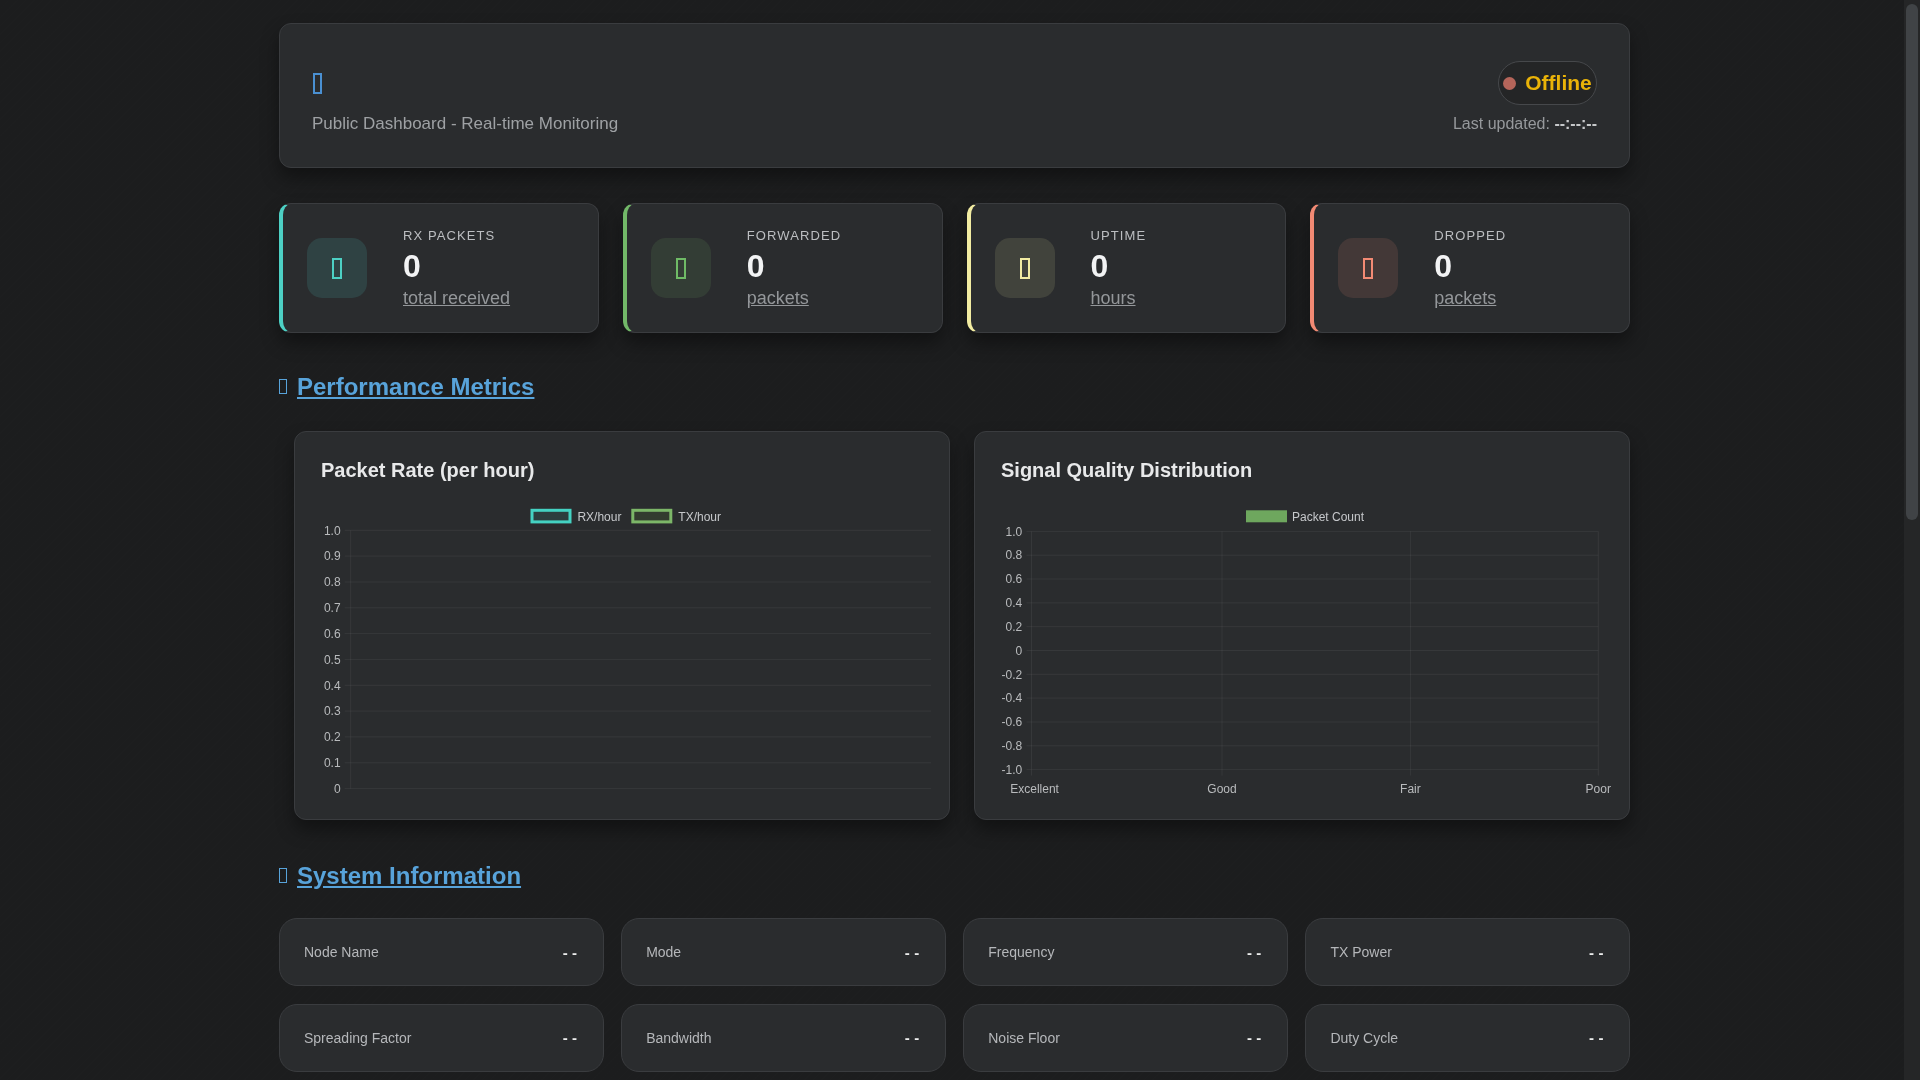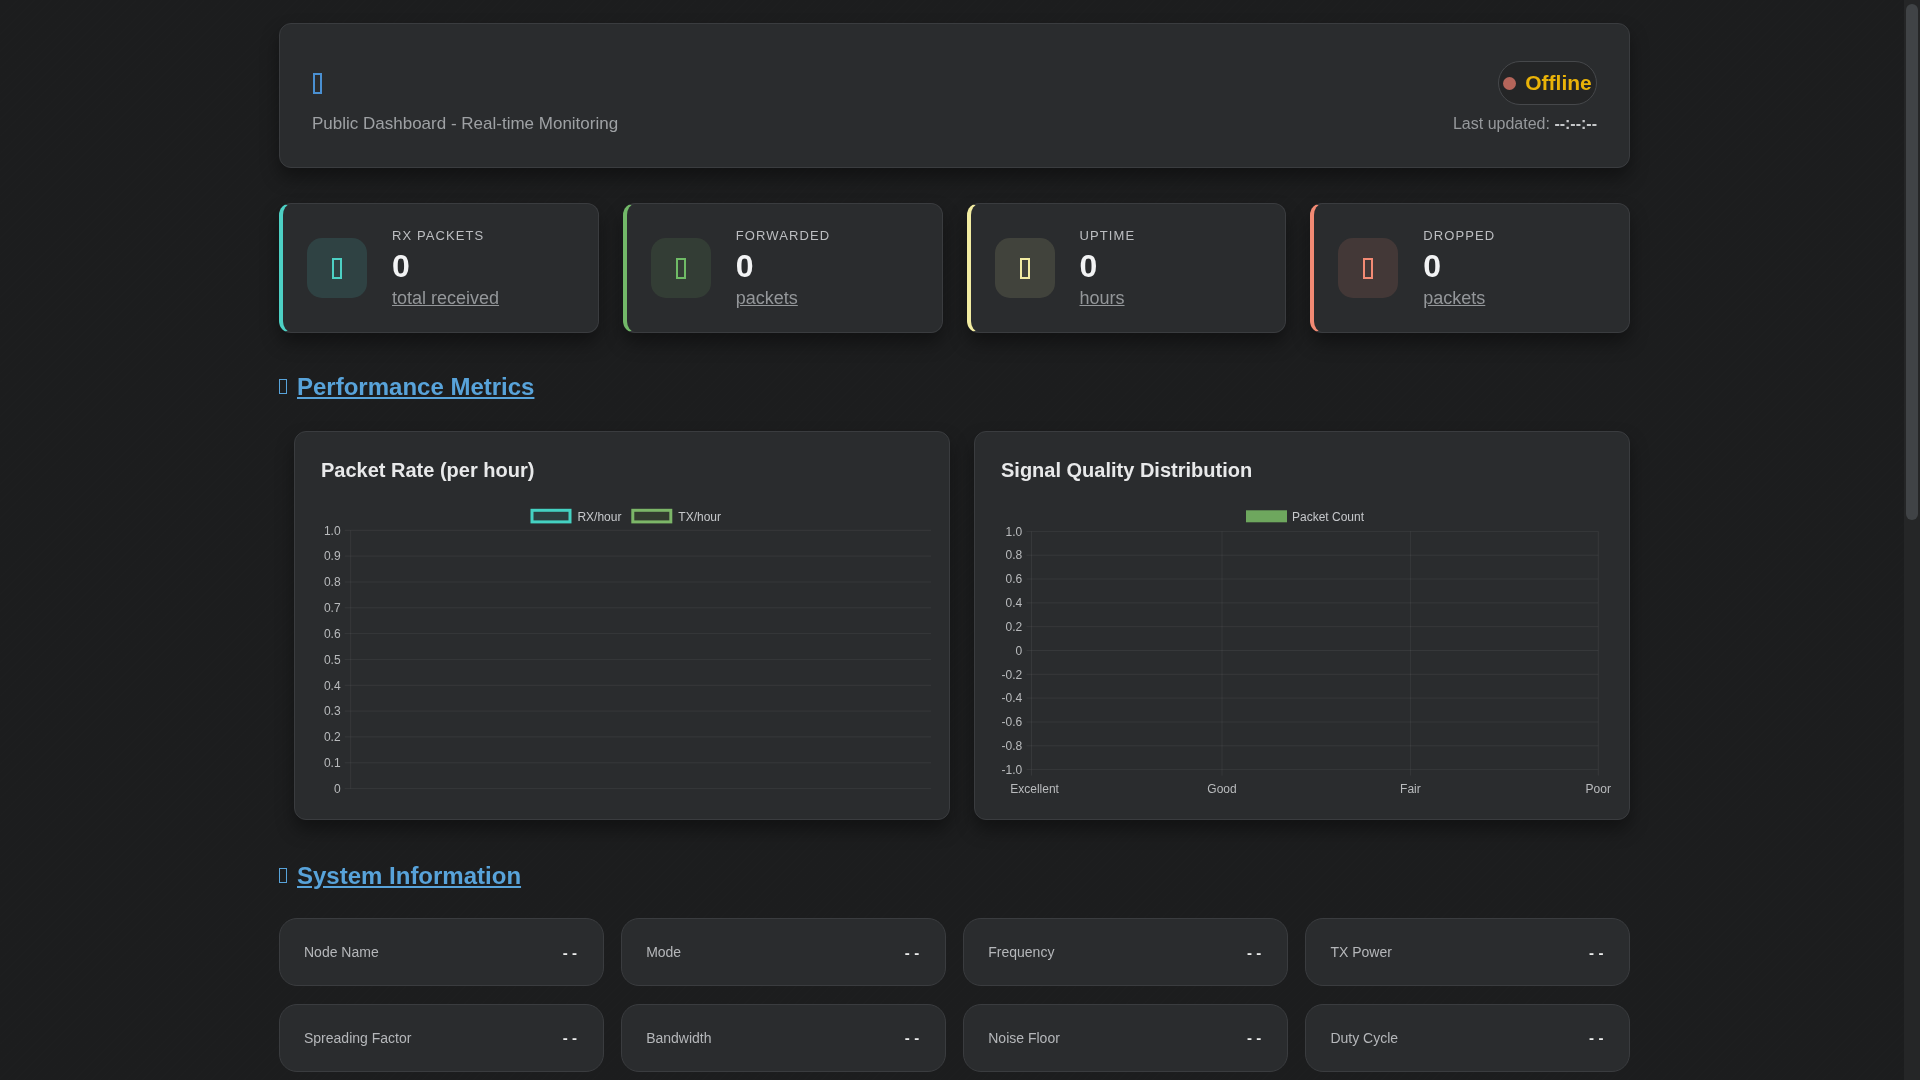--- a/index.html
+++ b/index.html
@@ -32,21 +32,21 @@
 .lastupd b { color:#c6c8ca; }
 
 .stats { position:absolute; top:203px; left:0; width:1351px; display:grid; grid-template-columns:repeat(4,1fr); gap:24px; }
 .stat-card {
   position:relative; height:130px; background:#2a2c2e; border:1px solid #3a3c3f; border-left:4px solid #4dd0c4;
   border-radius:12px; box-shadow:0 10px 18px rgba(0,0,0,0.38);
   display:flex; align-items:center; padding-left:24px;
 }
 .stat-card .icon { width:60px; height:60px; border-radius:15px; display:flex; align-items:center; justify-content:center; flex:0 0 60px; }
 .icon .tofu { width:10px; height:21px; border-width:2px; }
-.stat-body { margin-left:25px; }
+.stat-body { margin-left:36px; }
 .stat-label { font-size:13px; letter-spacing:1.1px; color:#bcbec1; }
 .stat-value { font-size:32px; font-weight:bold; color:#f2f3f4; line-height:34px; margin-top:6px; }
 .stat-sub { font-size:18px; color:#94979a; margin-top:5px;text-decoration:underline; }
 .c-teal   { border-left-color:#4dd0c4; }
 .c-teal .icon { background:rgba(78,205,196,0.14); color:#4dd0c4; }
 .c-green  { border-left-color:#72b868; }
 .c-green .icon { background:rgba(121,189,110,0.12); color:#6fbb66; }
 .c-yellow { border-left-color:#f2eca2; }
 .c-yellow .icon { background:rgba(242,236,162,0.12); color:#f2eca2; }
 .c-red    { border-left-color:#f28a74; }

